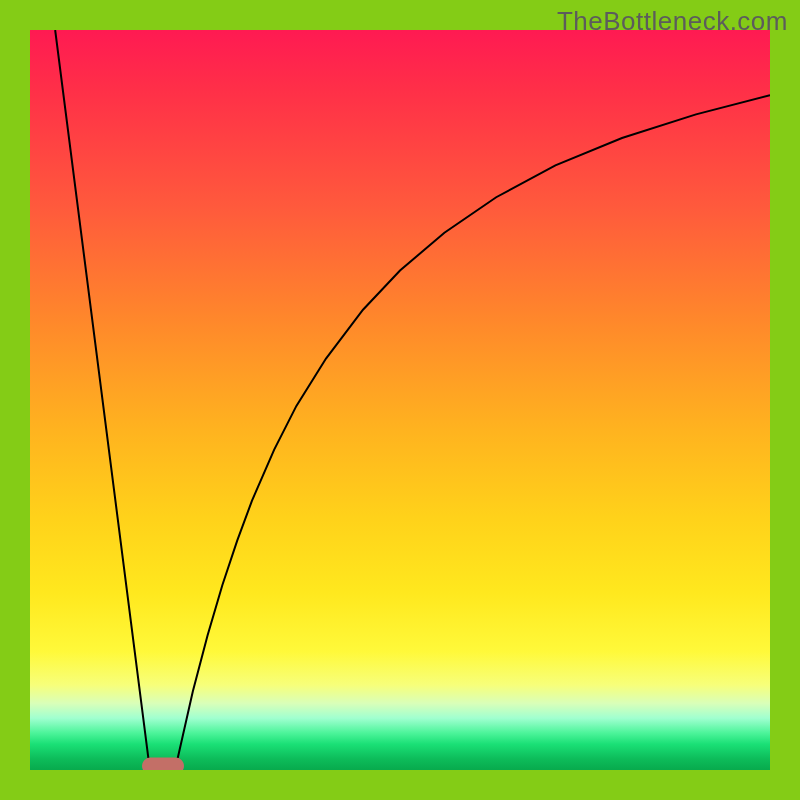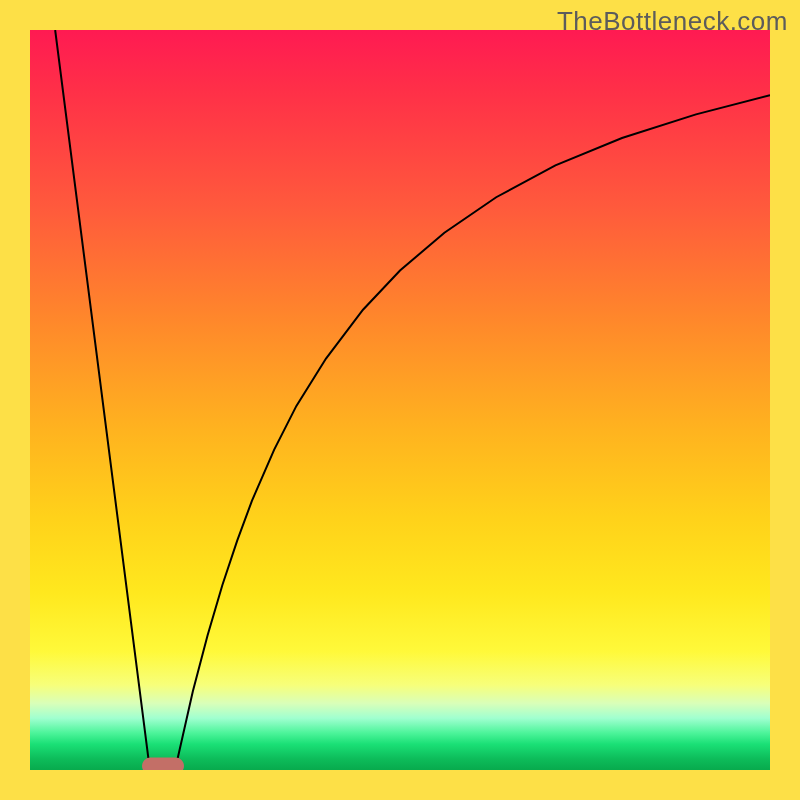--- a/index.html
+++ b/index.html
@@ -8,21 +8,21 @@
     width: 800px;
     height: 800px;
     overflow: hidden;
     background: #000;
     font-family: Arial, Helvetica, sans-serif;
   }
   .frame {
     position: relative;
     width: 800px;
     height: 800px;
-    background: #fde047;
+    background: #84cc16;
   }
   .plot-area {
     position: absolute;
     left: 30px;
     top: 30px;
     width: 740px;
     height: 740px;
     overflow: hidden;
   }
   .gradient {

